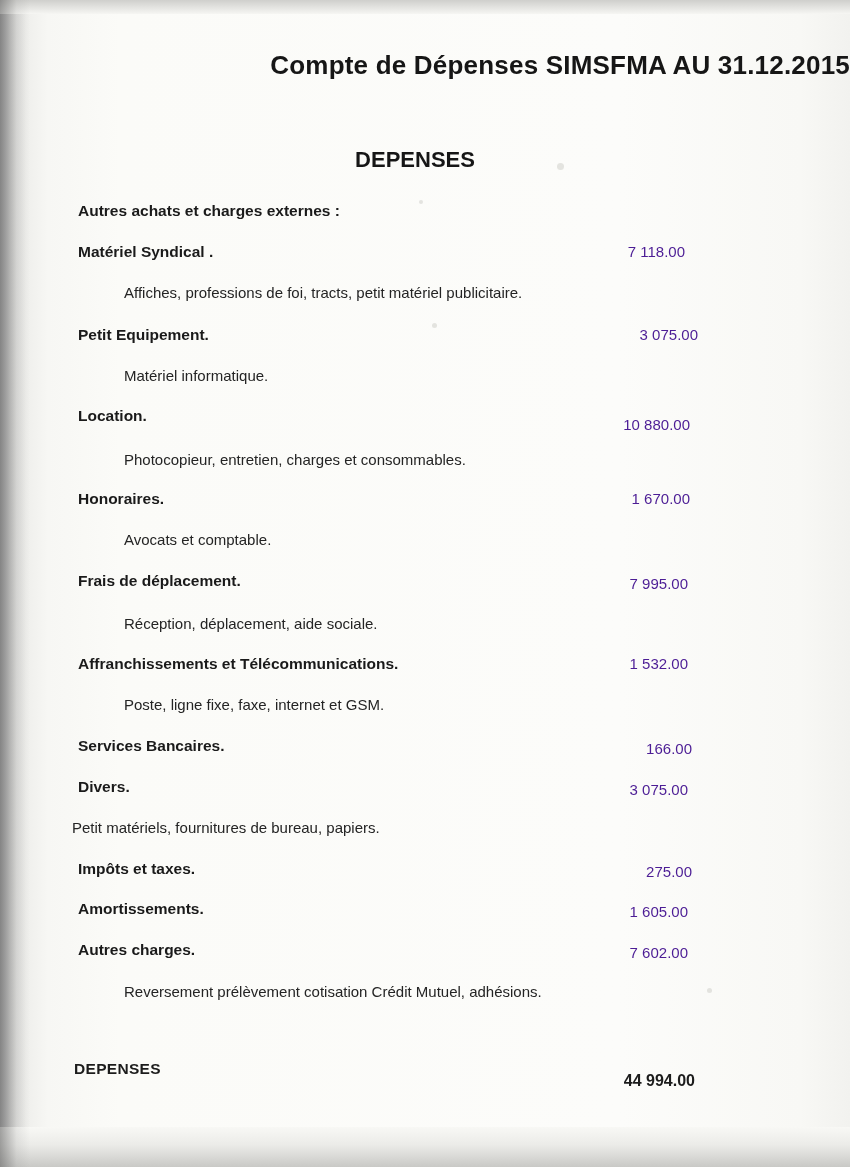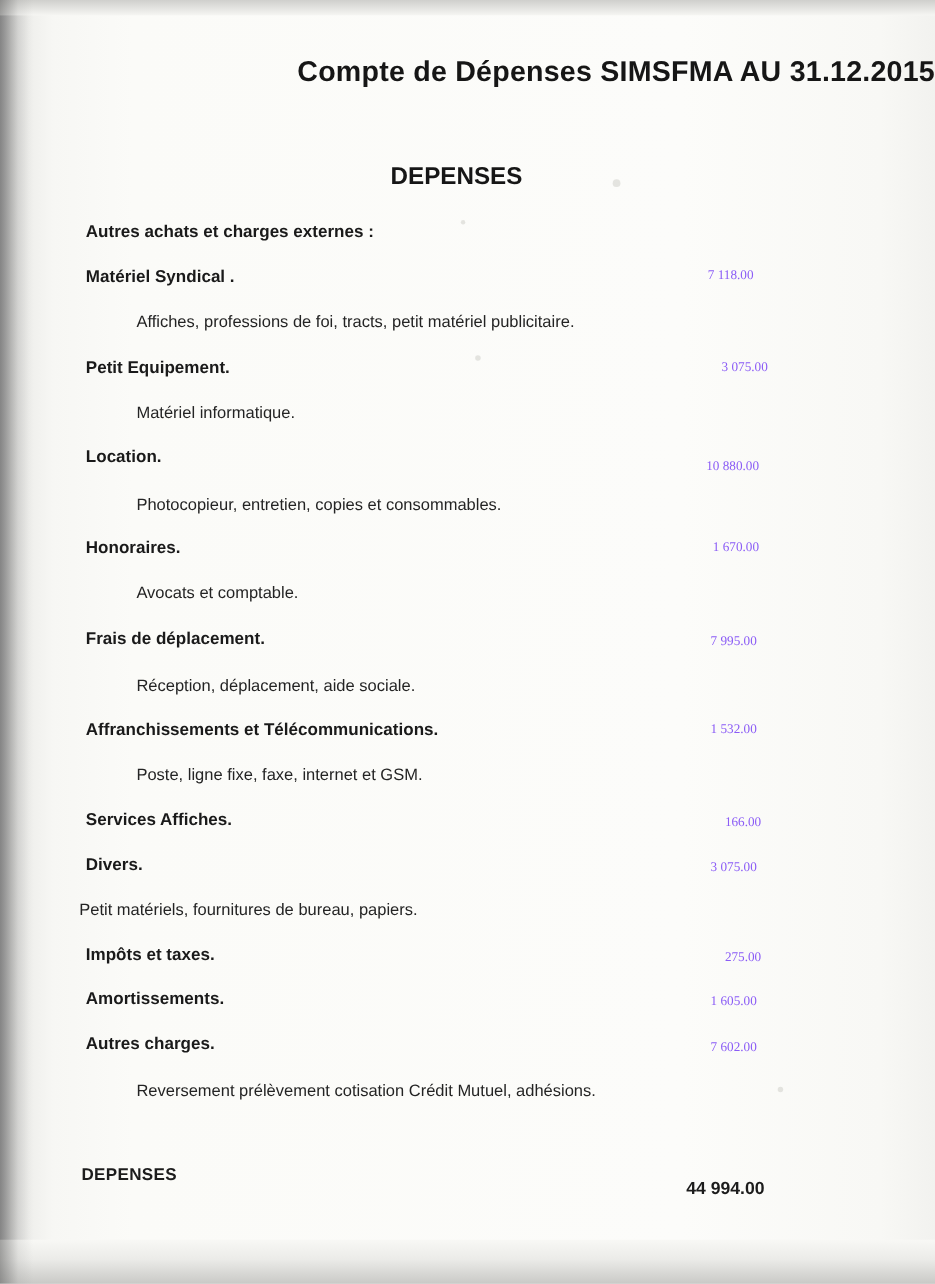--- a/index.html
+++ b/index.html
@@ -91,23 +91,22 @@
     left: 78px;
     font-size: 15.5px;
     font-weight: bold;
     white-space: nowrap;
     color: #1a1a1a;
   }
   .row .amount {
     position: absolute;
     width: 120px;
     text-align: right;
-    font-size: 12px;
-    color: #8b5cf6;
-    font-family: Liberation Serif, serif;
+    font-size: 15px;
+    color: #4c1d95;
   }
   .row .note {
     position: absolute;
     left: 124px;
     font-size: 15px;
     font-weight: normal;
     color: #242424;
     white-space: nowrap;
   }
   .row .note.flush { left: 72px; }
@@ -160,21 +159,21 @@
 
       <div class="row" style="top:326px;">
         <div class="label">Petit Equipement.</div>
         <div class="amount" style="left:578px;">3 075.00</div>
         <div class="note" style="top:41px;">Matériel informatique.</div>
       </div>
 
       <div class="row" style="top:407px;">
         <div class="label">Location.</div>
         <div class="amount" style="left:570px; top:9px;">10 880.00</div>
-        <div class="note" style="top:44px;">Photocopieur, entretien, copies et consommables.</div>
+        <div class="note" style="top:44px;">Photocopieur, entretien, charges et consommables.</div>
       </div>
 
       <div class="row" style="top:490px;">
         <div class="label">Honoraires.</div>
         <div class="amount" style="left:570px;text-align:right;">1 670.00</div>
         <div class="note" style="top:41px;">Avocats et comptable.</div>
       </div>
 
       <div class="row" style="top:572px;">
         <div class="label">Frais de déplacement.</div>
@@ -182,21 +181,21 @@
         <div class="note" style="top:43px;">Réception, déplacement, aide sociale.</div>
       </div>
 
       <div class="row" style="top:655px;">
         <div class="label">Affranchissements et Télécommunications.</div>
         <div class="amount" style="left:568px;">1 532.00</div>
         <div class="note" style="top:41px;">Poste, ligne fixe, faxe, internet et GSM.</div>
       </div>
 
       <div class="row" style="top:737px;">
-        <div class="label">Services Affiches.</div>
+        <div class="label">Services Bancaires.</div>
         <div class="amount" style="left:572px; top:3px;">166.00</div>
       </div>
 
       <div class="row" style="top:778px;">
         <div class="label">Divers.</div>
         <div class="amount" style="left:568px; top:3px;">3 075.00</div>
         <div class="note flush" style="top:41px;">Petit  matériels, fournitures de bureau, papiers.</div>
       </div>
 
       <div class="row" style="top:860px;">

